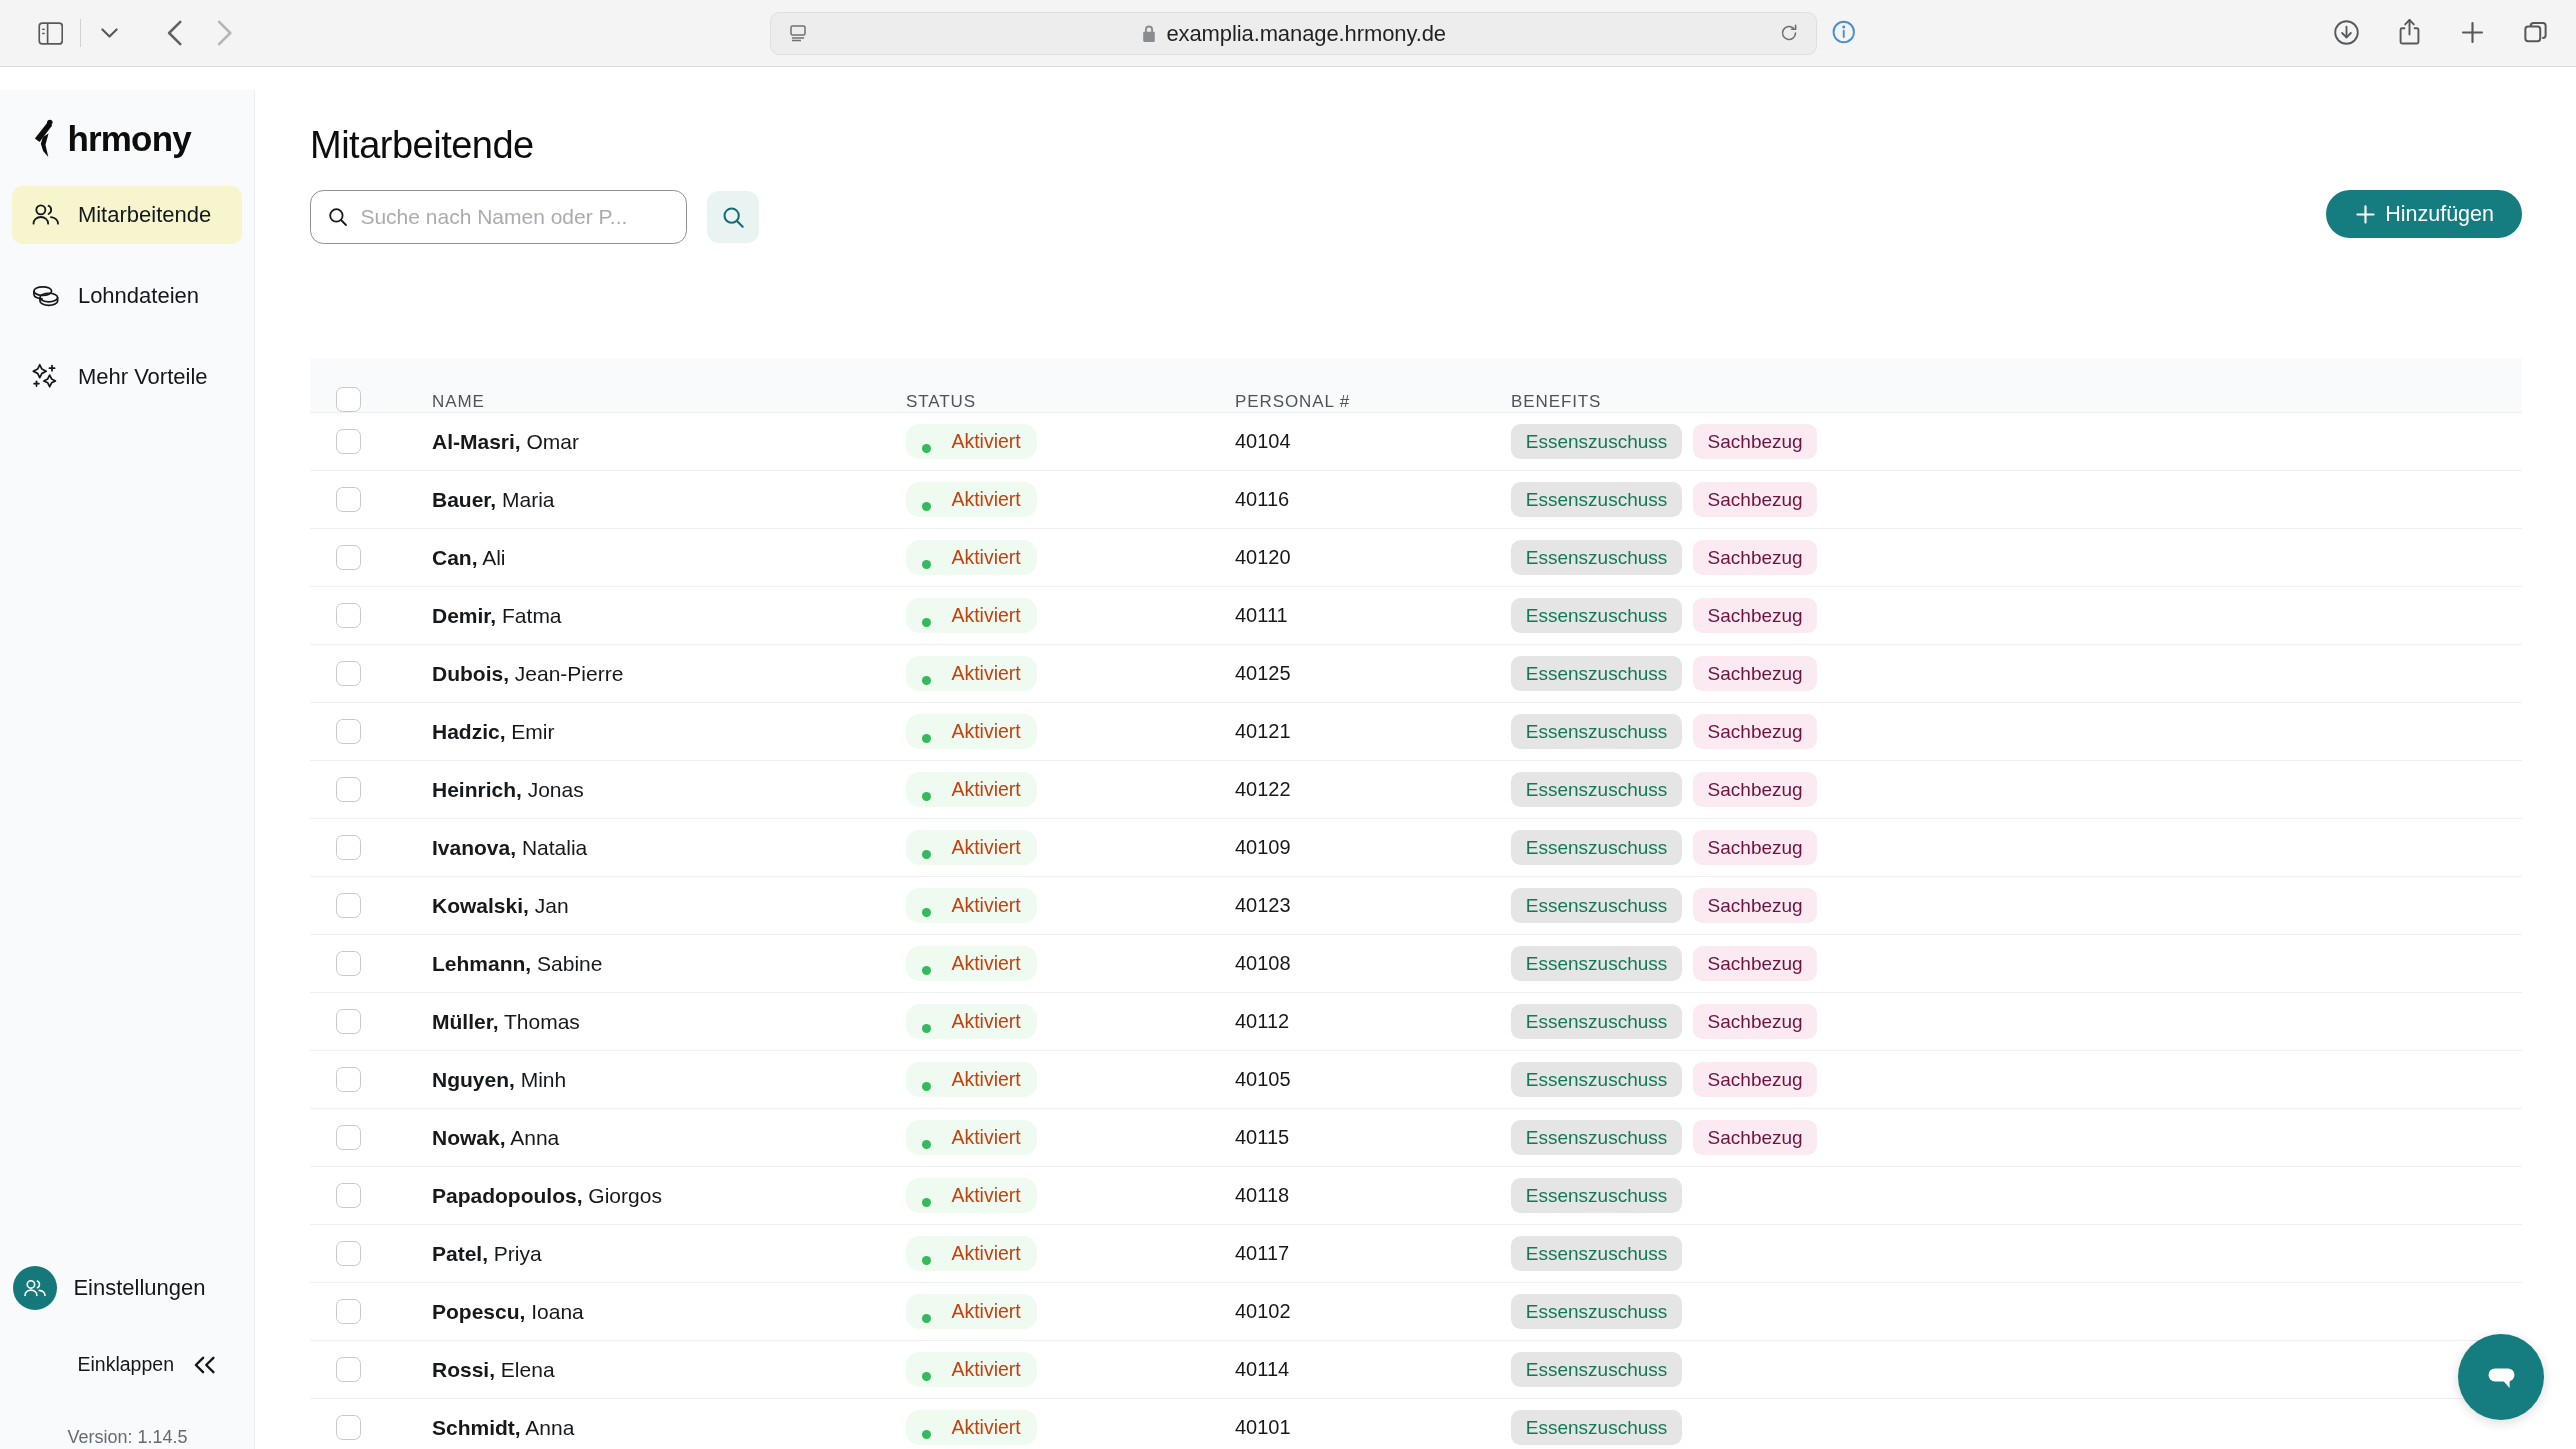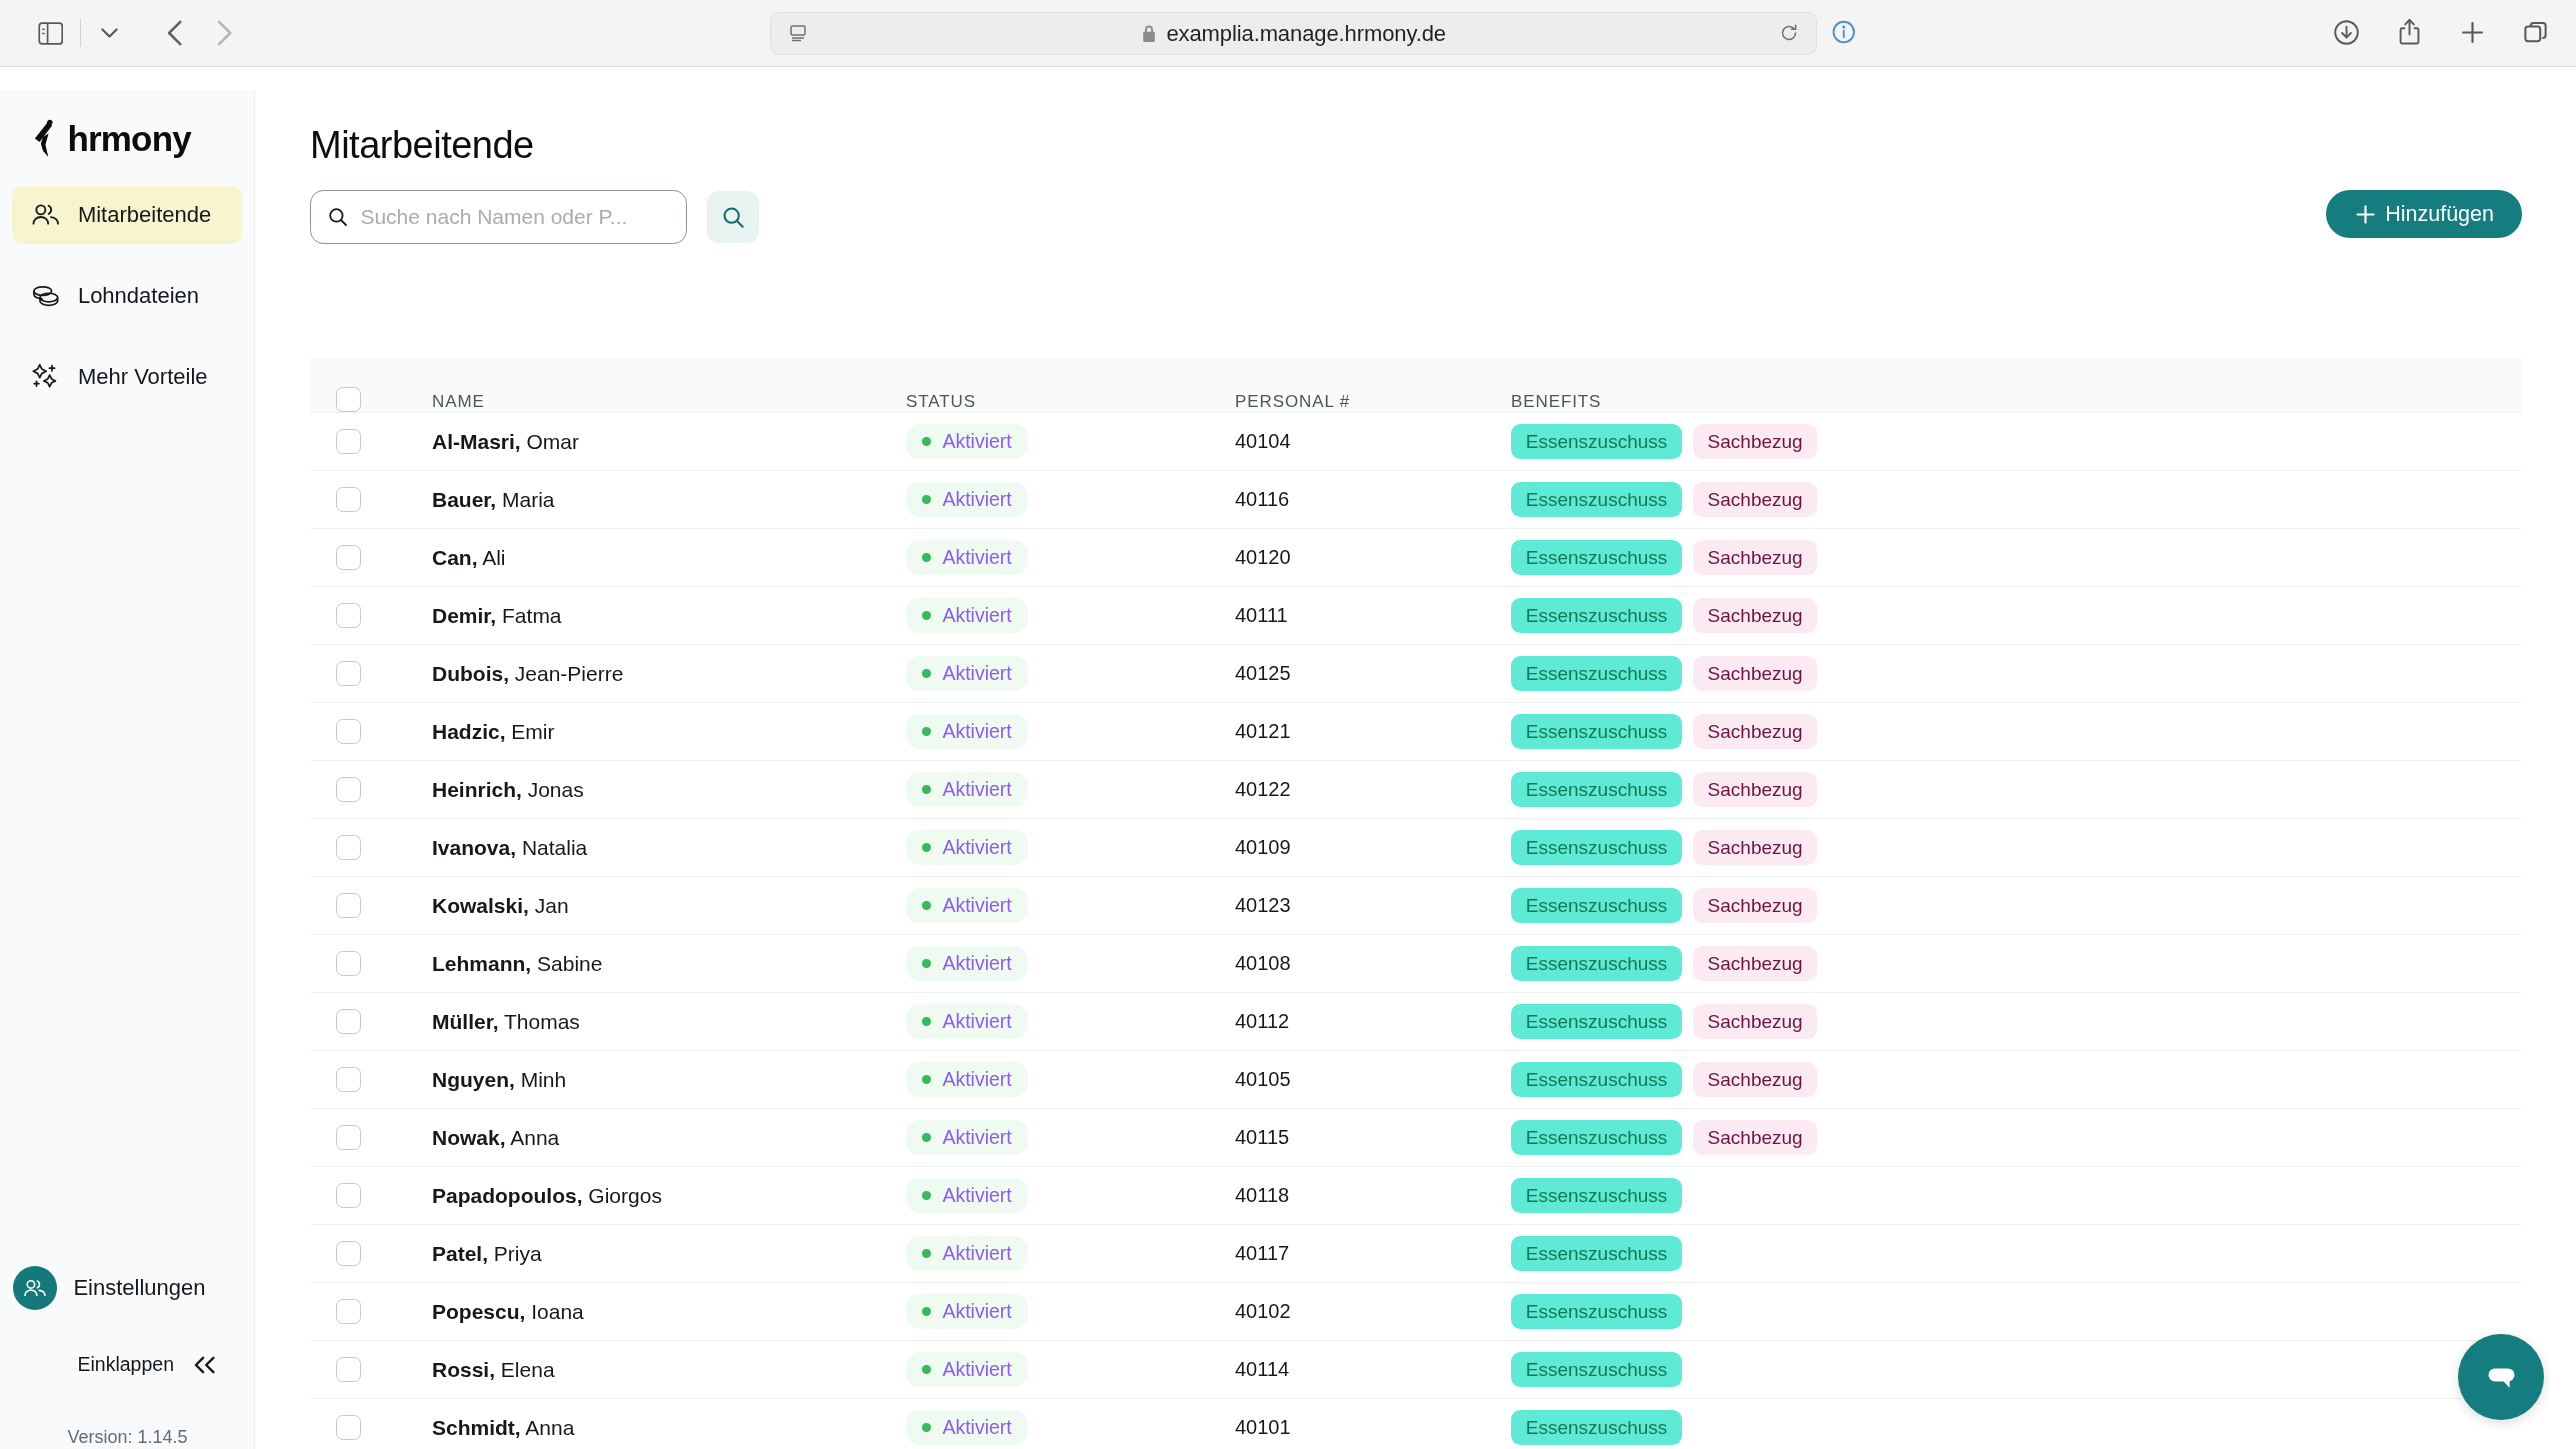--- a/index.html
+++ b/index.html
@@ -177,32 +177,32 @@
     width: 25.5px; height: 25.5px;
     border: 0.7px solid #c4c9cd;
     border-radius: 6.7px;
     background: #ffffff;
     cursor: pointer;
   }
   .cell-name { font-size: 21px; color: #16191c; white-space: nowrap; }
   .cell-name b { font-weight: 700; }
   .cell-name span { font-weight: 400; }
   .status-badge {
-    display: inline-flex; align-items: center; gap: 11px;
-    background: #effaf1; color: #8b5cf6;
+    display: inline-flex; align-items: flex-end; gap: 20px;
+    background: #effaf1; color: #c2410c;
     border-radius: 13.4px;
     padding: 6px 16px; font-size: 19.5px;
   }
   .status-dot { width: 9.4px; height: 9.4px; border-radius: 50%; background: #35b95c; flex: none; }
   .cell-pid { font-size: 20px; color: #16191c; }
   .badge {
     border-radius: 9.4px; padding: 6.7px 14.8px;
     font-size: 19px; white-space: nowrap;
   }
-  .badge-essen { background: #5eead4; color: #127a53; }
+  .badge-essen { background: #e5e5e5; color: #127a53; }
   .badge-sach  { background: #fbeaf1; color: #6e1340; }
 
   
   #chat-widget {
     position: absolute; right: 32px; bottom: 29.5px;
     width: 86px; height: 86px;
     border-radius: 50%;
     background: #157c7f;
     display: flex; align-items: center; justify-content: center;
     cursor: pointer;

